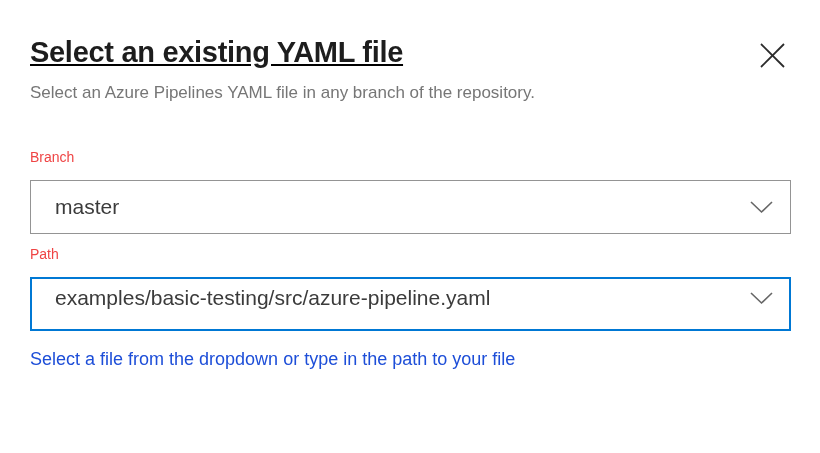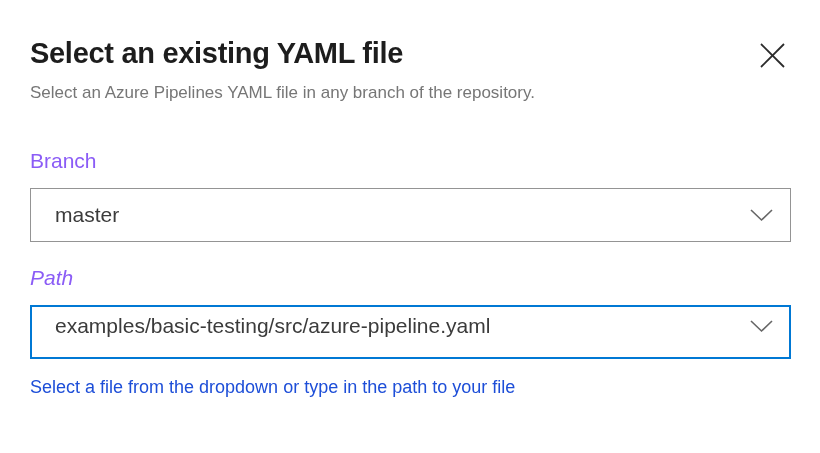--- a/index.html
+++ b/index.html
@@ -11,21 +11,22 @@
   }
   .dialog {
     width: 820px; height: 453px;
     background: #ffffff;
     padding: 36px 29px 0 30px;
     position: relative;
   }
   .dialog-header {
     display: flex;
     justify-content: space-between;
-    align-items: center;
+    align-items: flex-start;
+    text-decoration: underline;
   }
   .dialog-title {
     font-size: 29px;
     font-weight: 700;
     color: #1d1d1d;
     letter-spacing: -0.3px;
     line-height: 1.15;
   }
   .close-button {
     background: transparent;
@@ -38,25 +39,25 @@
   }
   .dialog-subtitle {
     margin-top: 9px;
     font-size: 17px;
     color: #767676;
     line-height: 1.42;
     max-width: 620px;
   }
   .field-label {
     display: block;
-    font-size: 21px;
-    color: #8b5cf6;
+    font-size: 14px;
+    color: #ef4444;
   }
   .branch-label { margin-top: 44px; }
-  .path-label { margin-top: 24px; font-style: italic; }
+  .path-label { margin-top: 12px; }
   .combo {
     margin-top: 15px;
     height: 54px;
     width: 100%;
     display: flex;
     align-items: center;
     justify-content: space-between;
     padding: 0 17px 0 24px;
     background: #ffffff;
   }

